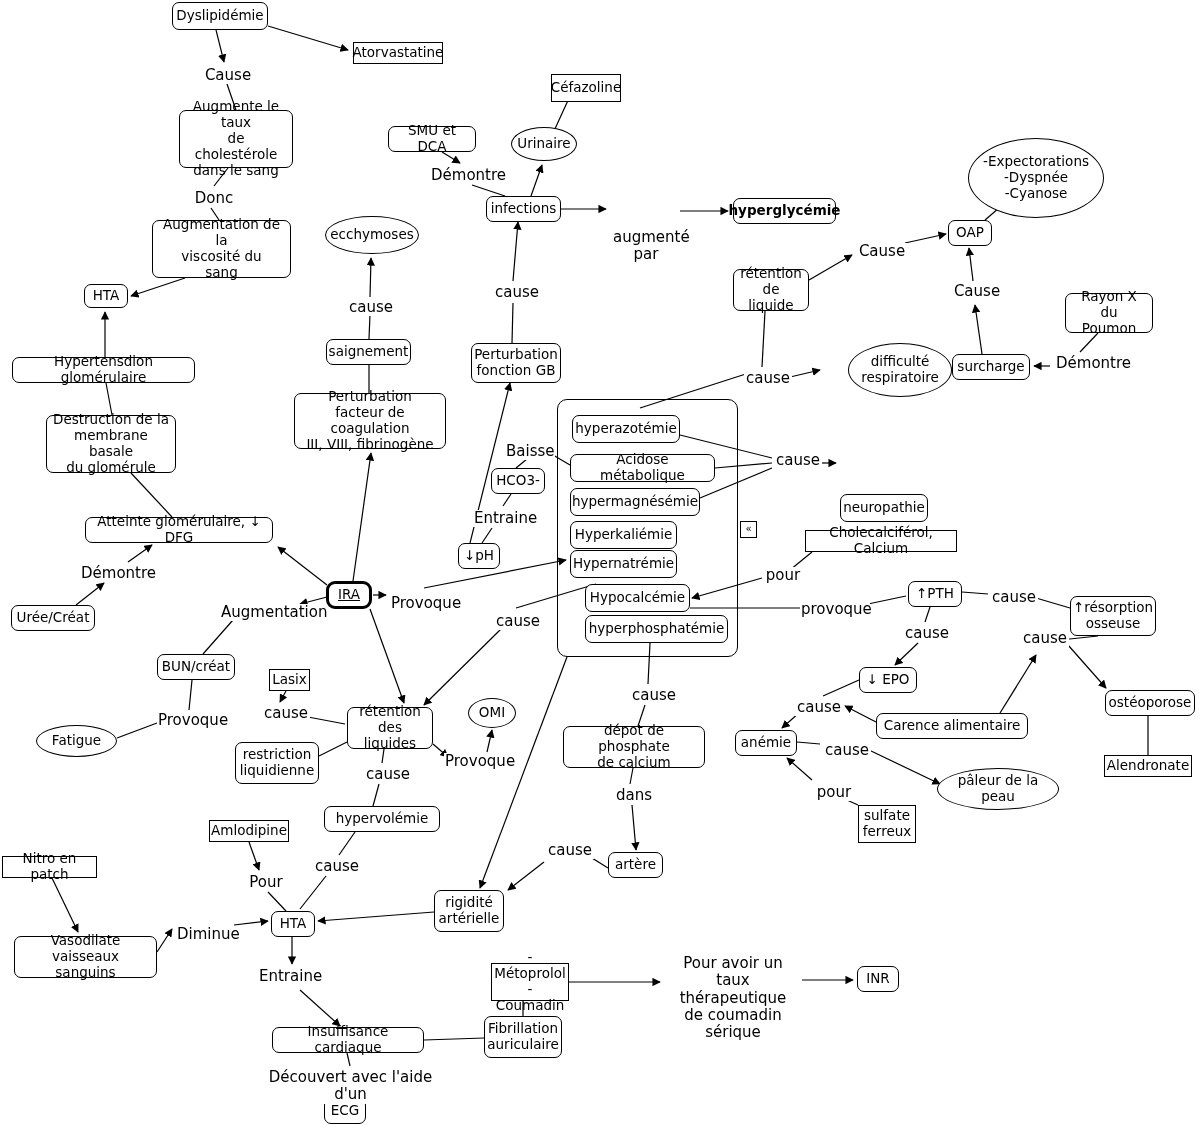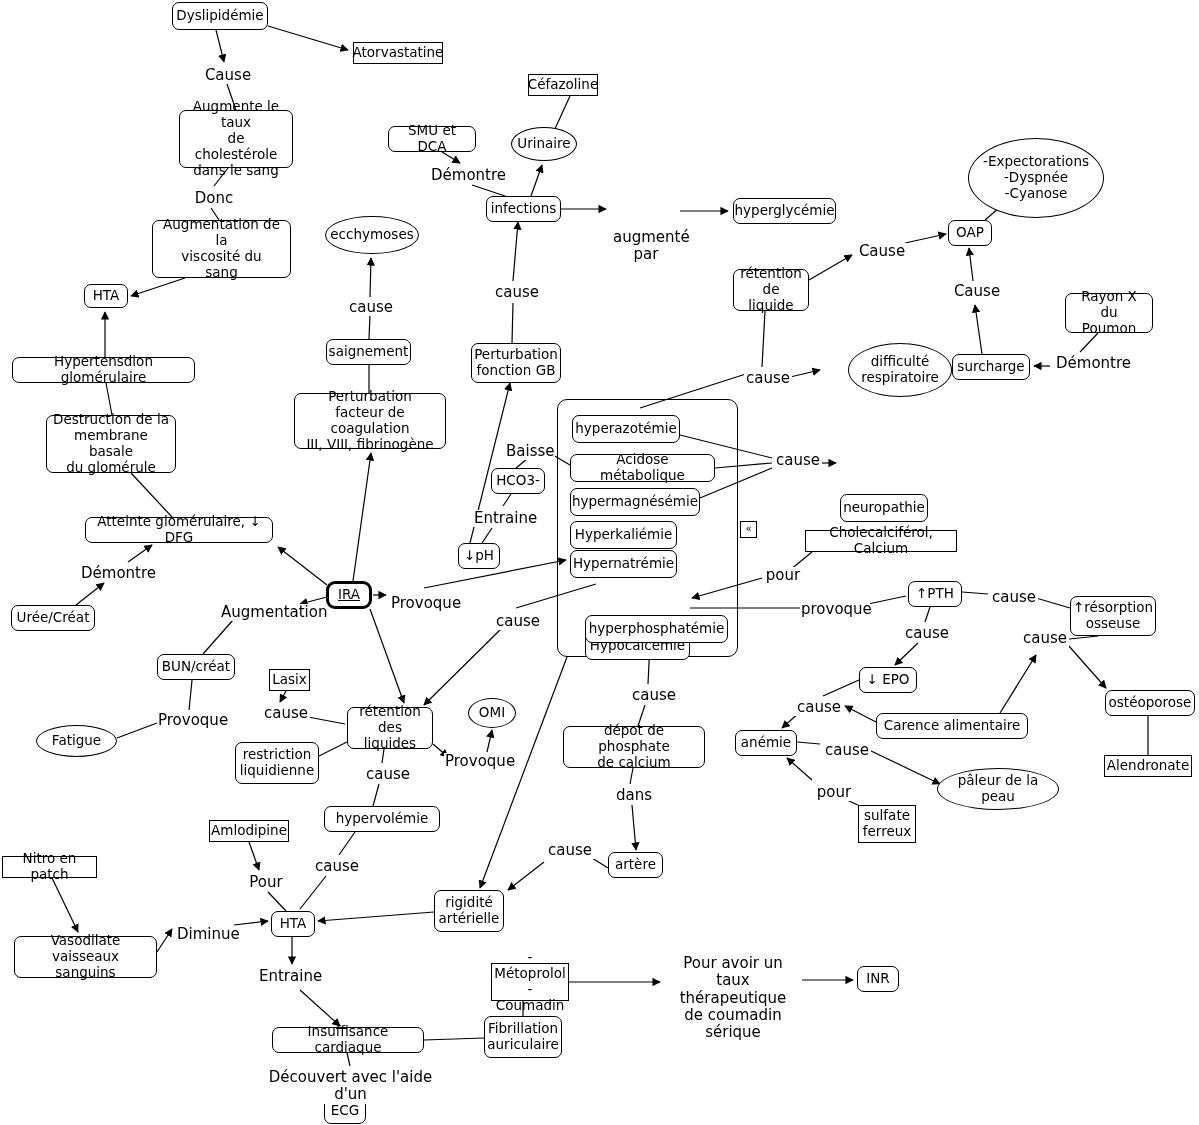--- a/index.html
+++ b/index.html
@@ -153,24 +153,24 @@
       <div class="node rect" style="left: 85px; top: 517px; width: 188px; height: 26px;">Atteinte glomérulaire, ↓ DFG</div>
       <div class="node rect" style="left: 11px; top: 605px; width: 84px; height: 26px;">Urée/Créat</div>
       <div class="node rect" style="left: 157px; top: 654px; width: 78px; height: 26px;">BUN/créat</div>
       <div class="node ellipse" style="left: 36px; top: 725px; width: 81px; height: 32px;">Fatigue</div>
       <div class="node ellipse" style="left: 325px; top: 216px; width: 94px; height: 38px;">ecchymoses</div>
       <div class="node rect" style="left: 326px; top: 339px; width: 85px; height: 26px;">saignement</div>
       <div class="node rect" style="left: 294px; top: 393px; width: 152px; height: 56px;">Perturbation
 facteur de coagulation
 III, VIII, fibrinogène</div>
       <div class="node rect" style="left: 388px; top: 126px; width: 88px; height: 26px;">SMU et DCA</div>
-      <div class="node sharp" style="left: 528px; top: 74px; width: 70px; height: 22px;">Céfazoline</div>
+      <div class="node sharp" style="left: 551px; top: 74px; width: 70px; height: 28px;">Céfazoline</div>
       <div class="node ellipse" style="left: 511px; top: 127px; width: 66px; height: 34px;">Urinaire</div>
       <div class="node rect" style="left: 486px; top: 196px; width: 75px; height: 26px;">infections</div>
-      <div class="node rect" style="left: 733px; top: 198px; width: 103px; height: 26px;">hyperglycémie</div>
+      <div class="node rect" style="left: 733px; top: 198px; width: 103px; height: 26px; font-weight: bold;">hyperglycémie</div>
       <div class="node rect" style="left: 471px; top: 343px; width: 90px; height: 40px;">Perturbation
 fonction GB</div>
       <div class="node rect" style="left: 491px; top: 468px; width: 54px; height: 26px;">HCO3-</div>
       <div class="node rect" style="left: 458px; top: 543px; width: 42px; height: 26px;">↓pH</div>
       <div class="node rect" style="left: 733px; top: 269px; width: 76px; height: 42px;">rétention
 de liquide</div>
       <div class="node rect" style="left: 948px; top: 220px; width: 44px; height: 26px;">OAP</div>
       <div class="node ellipse" style="left: 968px; top: 138px; width: 136px; height: 80px;">-Expectorations
 -Dyspnée
 -Cyanose</div>
@@ -178,21 +178,21 @@
 respiratoire</div>
       <div class="node rect" style="left: 952px; top: 354px; width: 78px; height: 26px;">surcharge</div>
       <div class="node rect" style="left: 1065px; top: 293px; width: 88px; height: 40px;">Rayon X du
 Poumon</div>
       <div class="node group" style="left: 557px; top: 399px; width: 181px; height: 258px;"></div>
       <div class="node rect" style="left: 572px; top: 415px; width: 108px; height: 28px;">hyperazotémie</div>
       <div class="node rect" style="left: 570px; top: 454px; width: 145px; height: 28px;">Acidose métabolique</div>
       <div class="node rect" style="left: 570px; top: 488px; width: 130px; height: 28px;">hypermagnésémie</div>
       <div class="node rect" style="left: 570px; top: 521px; width: 107px; height: 28px;">Hyperkaliémie</div>
       <div class="node rect" style="left: 570px; top: 550px; width: 107px; height: 28px;">Hypernatrémie</div>
-      <div class="node rect" style="left: 585px; top: 584px; width: 105px; height: 28px; margin-top: 48px;">Hypocalcémie</div>
+      <div class="node rect" style="left: 585px; top: 584px; width: 105px; height: 28px;">Hypocalcémie</div>
       <div class="node rect" style="left: 585px; top: 615px; width: 143px; height: 28px;">hyperphosphatémie</div>
       <div class="node rect" style="left: 840px; top: 450px; width: 88px; height: 28px; margin-top: 44px;">neuropathie</div>
       <div class="node sharp" style="left: 805px; top: 530px; width: 152px; height: 22px;">Cholecalciférol, Calcium</div>
       <div class="node rect" style="left: 908px; top: 581px; width: 54px; height: 26px;">↑PTH</div>
       <div class="node rect" style="left: 1070px; top: 596px; width: 86px; height: 40px;">↑résorption
 osseuse</div>
       <div class="node rect" style="left: 859px; top: 667px; width: 58px; height: 26px;">↓ EPO</div>
       <div class="node rect" style="left: 1105px; top: 690px; width: 90px; height: 26px;">ostéoporose</div>
       <div class="node sharp" style="left: 1104px; top: 755px; width: 88px; height: 22px;">Alendronate</div>
       <div class="node rect" style="left: 876px; top: 713px; width: 152px; height: 26px;">Carence alimentaire</div>

